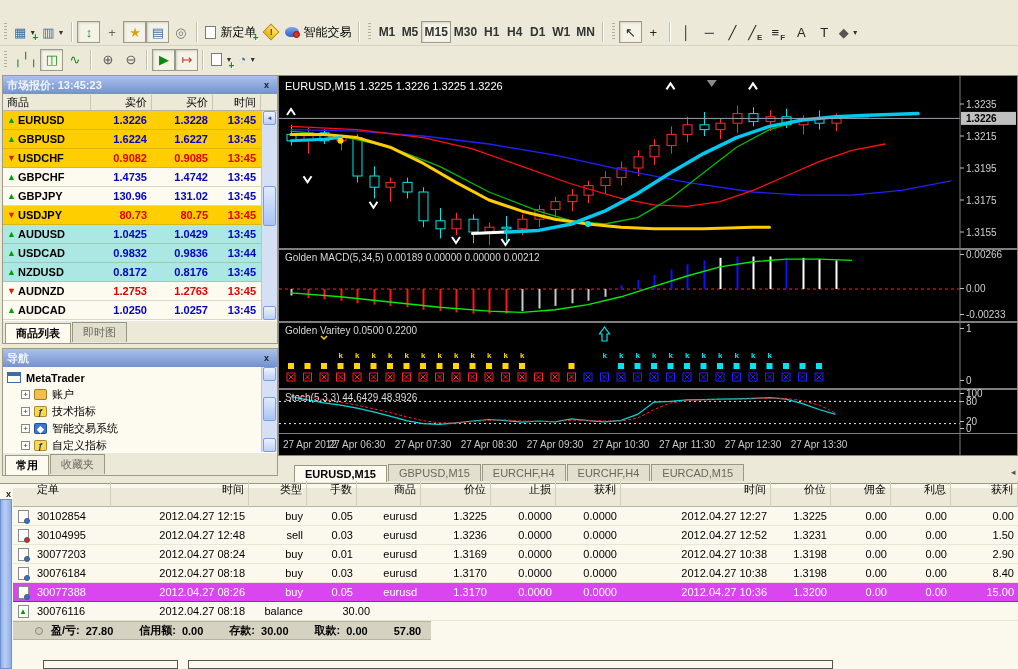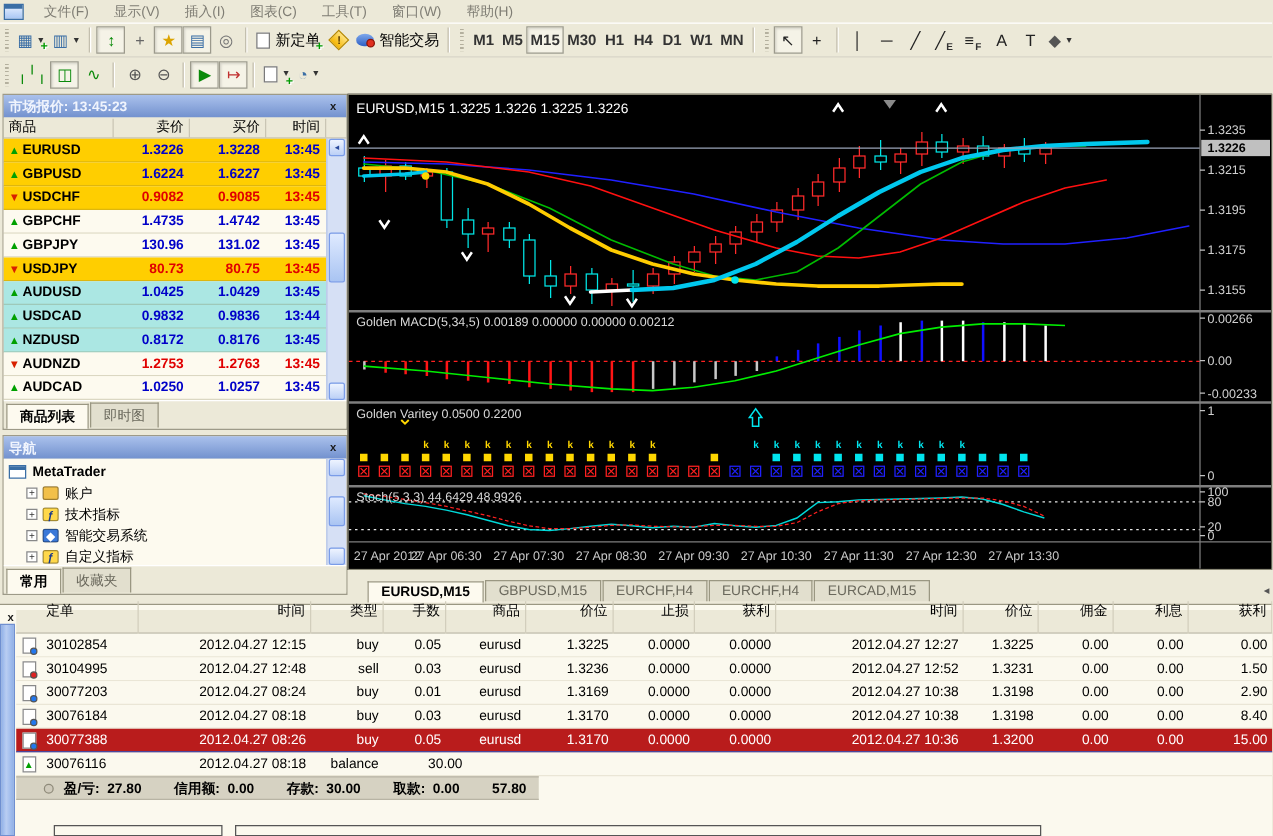--- a/index.html
+++ b/index.html
@@ -77,42 +77,38 @@
   #charttabs .tab.active{background:#fdfaef;}
   .tabscroll{position:absolute;right:4px;bottom:4px;display:flex;gap:4px;color:#555;font-size:9px;}
   
   #terminal{position:absolute;left:0;top:483px;width:1018px;height:186px;background:#fbf9ee;border-top:1px solid #9a9782;}
   .term-x{position:absolute;left:2px;top:3px;}
   .vstrip{position:absolute;left:0;top:15px;width:12px;bottom:0;background:linear-gradient(to right,#8fb0e8,#b9cdf2 40%,#8fb0e8);border:1px solid #6f8fd0;}
   .thead{position:absolute;left:13px;top:4px;height:19px;display:flex;background:#ece9d8;border-bottom:1px solid #b8b4a4;align-items:center;}
   .thc{height:32px;line-height:17px;padding:0 4px;border-right:1px solid #d2cebc;}
   .trows{position:absolute;left:13px;top:23px;}
   .trow{display:flex;height:19px;align-items:center;border-bottom:1px solid #eae6d6;background:#fbf9ee;}
-  .trow.sel{background:#b91c1c;color:#fff;border-bottom-color:#2656c6;align-items:center;}
+  .trow.sel{background:#d946ef;color:#fff;border-bottom-color:#2656c6;align-items:center;}
   .tc{padding:0 4px;overflow:hidden;white-space:nowrap;}
   .tr-icon{width:20px;display:flex;justify-content:center;}
   .doc{width:11px;height:13px;background:#fff;border:1px solid #8a8a8a;position:relative;}
   .doc i{position:absolute;right:-2px;bottom:-2px;width:6px;height:6px;border-radius:50%;border:1px solid #555;}
   .balbox{width:11px;height:13px;background:#fff;border:1px solid #8a8a8a;color:#00a000;font-size:8px;line-height:12px;text-align:center;font-weight:bold;}
   .tfoot{position:absolute;left:13px;top:137px;height:19px;background:#d6d2c2;display:flex;align-items:center;
     font-weight:bold;border-top:1px solid #b8b4a4;border-bottom:1px solid #b8b4a4;}
   .gcirc{width:8px;height:8px;border-radius:50%;background:#cfcabb;border:1px solid #8f8b7a;margin:0 8px 0 22px;}
   .tfoot span.fl{margin-right:6px;}
   .tfoot span.fv{margin-right:26px;}
   .statusbox{position:absolute;border:1px solid #555;height:9px;bottom:0;background:#fbf9ee;}
 </style>
 </head>
 <body>
 
 <div id="root">
 
-  <div class="menubar">
-    <span class="appicon"></span>
-    <span id="menu-items"><span class="mitem">文件(F)</span><span class="mitem">显示(V)</span><span class="mitem">插入(I)</span><span class="mitem">图表(C)</span><span class="mitem">工具(T)</span><span class="mitem">窗口(W)</span><span class="mitem">帮助(H)</span></span>
-  </div>
 
   <div class="tb tb1" id="tb1">
       <span class="thandle"></span>
       <span class="tbtn">
         <span class="glyph" style="color: rgb(58, 110, 165);">▦</span>
         <span class="plus">+</span>
         <span class="caret">▼</span>
       </span>
       <span class="tbtn">
         <span class="glyph" style="color: rgb(58, 110, 165);">▥</span>

